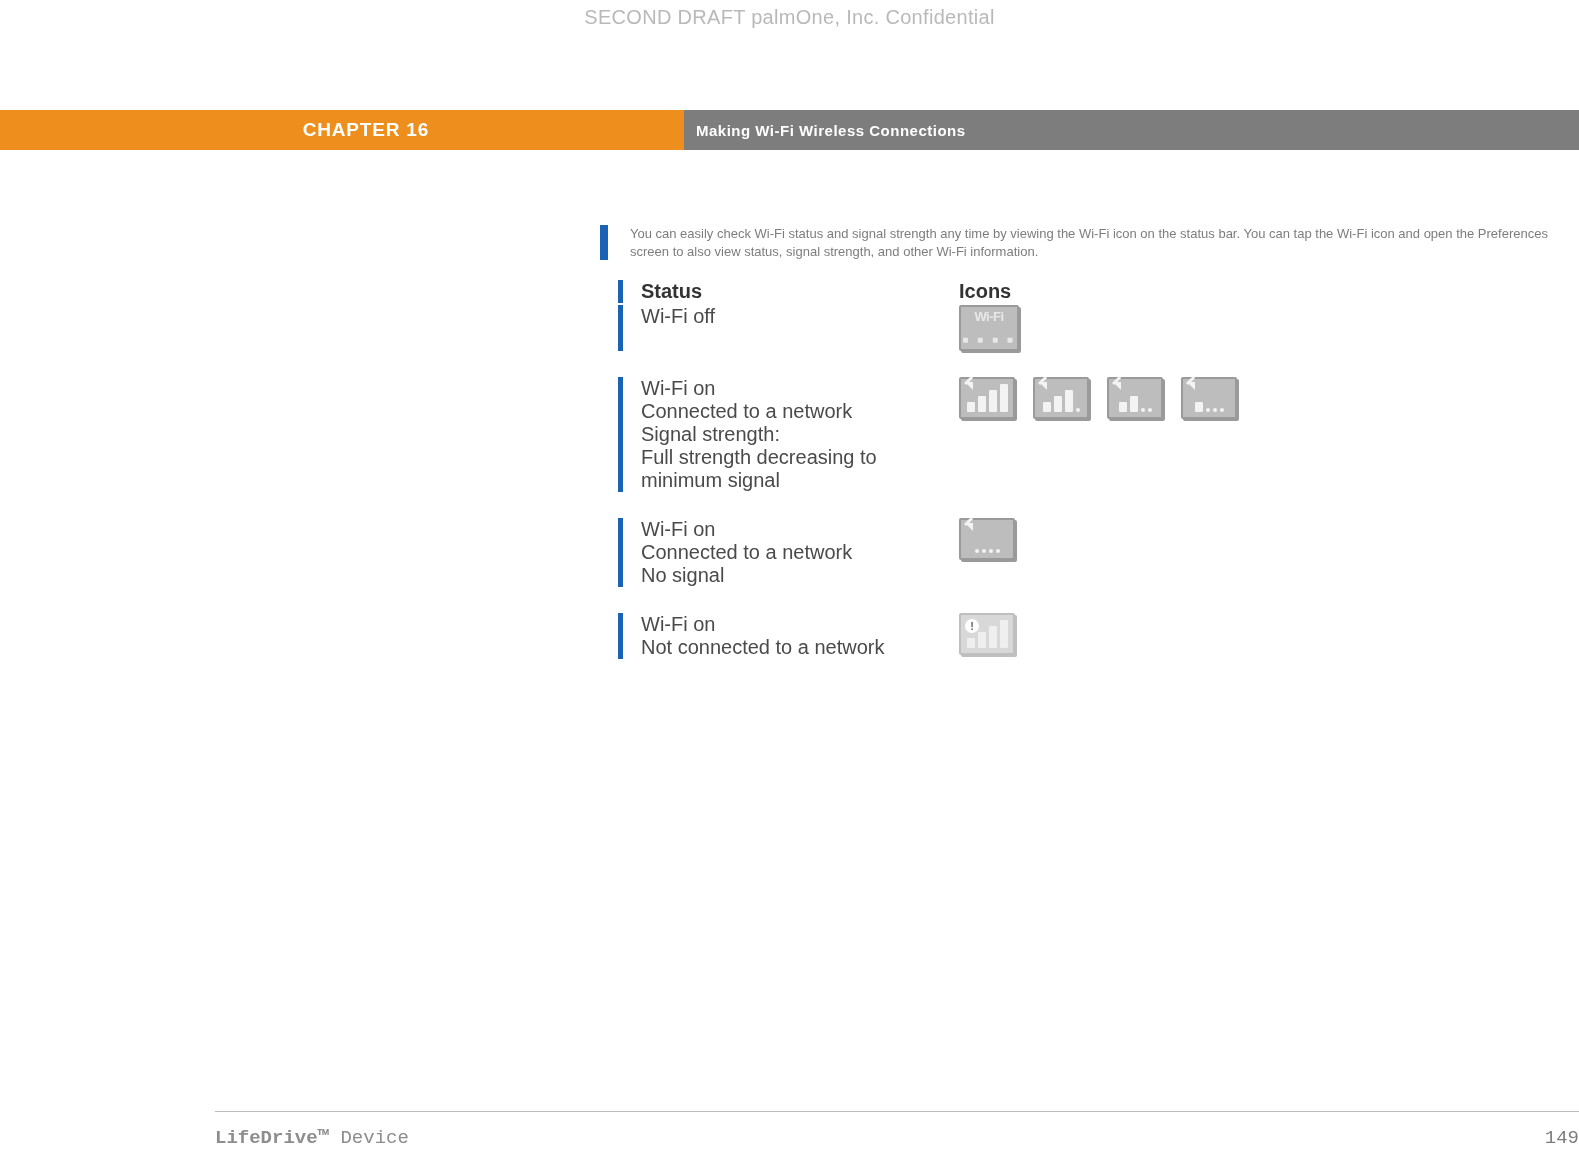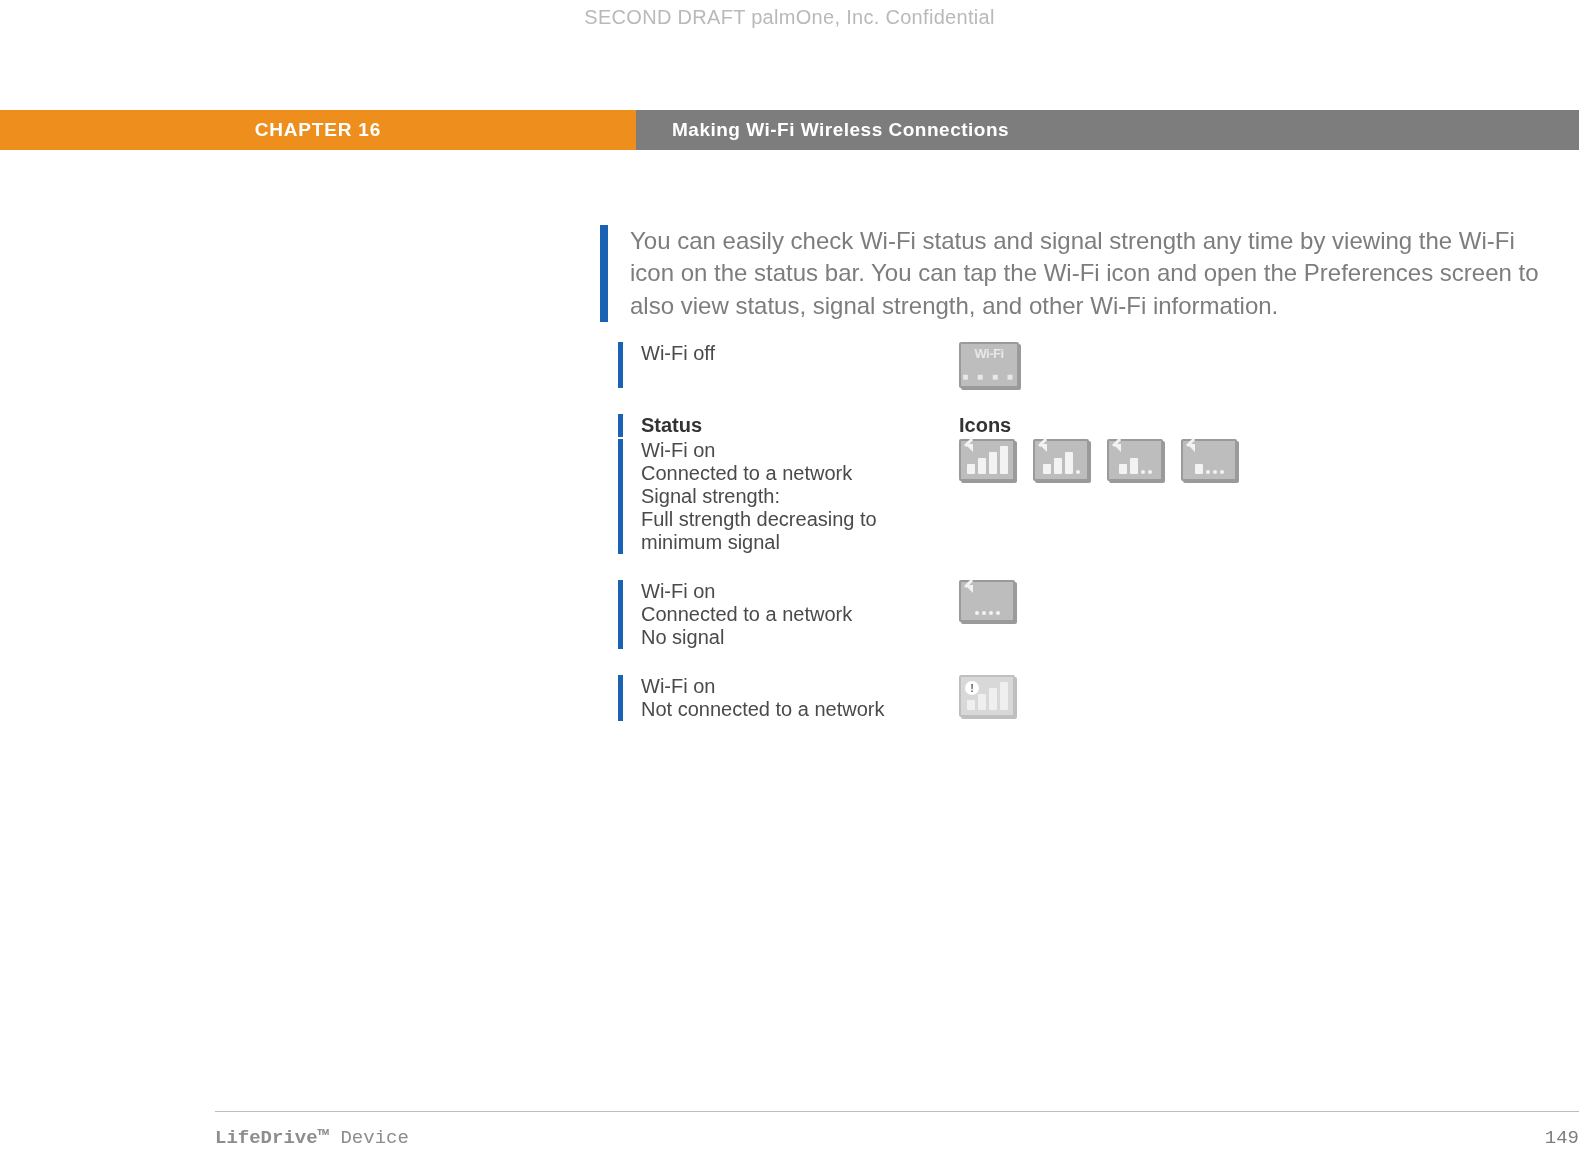--- a/index.html
+++ b/index.html
@@ -26,38 +26,38 @@
     position: absolute;
     top: 110px;
     left: 0;
     right: 0;
     height: 40px;
     background: #7d7d7d;
     display: flex;
     align-items: center;
   }
   .chapter-block {
-    width: 636px;
+    width: 684px;
     height: 100%;
     background: #ee8f1d;
     color: #fff;
     font-weight: 700;
     font-size: 19px;
     display: flex;
     align-items: center;
     justify-content: flex-end;
     padding-right: 255px;
     box-sizing: border-box;
     letter-spacing: .8px;
   }
   .chapter-title {
     color: #fff;
     font-weight: 700;
-    font-size: 19px;
-    padding-left: 36px;
+    font-size: 15px;
+    padding-left: 12px;
     letter-spacing: .5px;
   }
   .content {
     position: absolute;
     top: 225px;
     left: 600px;
     right: 20px;
   }
   .section-heading-wrap {
     display: flex;
@@ -70,21 +70,21 @@
     flex: none;
   }
   .section-heading {
     font-size: 40px;
     color: #7d7d7d;
     font-weight: 400;
     margin: 0 0 6px 0;
     letter-spacing: .2px;
   }
   .section-body {
-    font-size: 24px;
+    font-size: 13px;
     color: #7d7d7d;
     line-height: 1.35;
     max-width: 950px;
   }
 
   .table-area {
     margin-top: 20px;
     margin-left: 18px;
   }
   .row {
@@ -274,40 +274,40 @@
 
   <div class="section-heading-wrap">
     <div class="heading-bar"></div>
     <div>
       <div class="section-body">You can easily check Wi-Fi status and signal strength any time by viewing the Wi-Fi icon on the status bar. You can tap the Wi-Fi icon and open the Preferences screen to also view status, signal strength, and other Wi-Fi information.</div>
     </div>
   </div>
 
   <div class="table-area">
 
+    <div class="row" style="margin-bottom:2px;">
+      <div class="row-bar"></div>
+      <div class="status-col">
+        <span class="bold">Status</span>
+      </div>
+      <div class="icons-col">
+        <span class="icons-header">Icons</span>
+      </div>
+    </div>
+
     <div class="row">
       <div class="row-bar"></div>
       <div class="status-col">
         <div>Wi-Fi off</div>
       </div>
       <div class="icons-col">
         <div class="wifi-badge">
           <div class="label-text">Wi-Fi</div>
           <div class="dotrow">■ ■ ■ ■</div>
         </div>
-      </div>
-    </div>
-
-    <div class="row" style="margin-bottom:2px;">
-      <div class="row-bar"></div>
-      <div class="status-col">
-        <span class="bold">Status</span>
-      </div>
-      <div class="icons-col">
-        <span class="icons-header">Icons</span>
       </div>
     </div>
 
     <div class="row">
       <div class="row-bar"></div>
       <div class="status-col">
         <div>Wi-Fi on</div>
         <div>Connected to a network</div>
         <div>Signal strength:</div>
         <div>Full strength decreasing to minimum signal</div>

